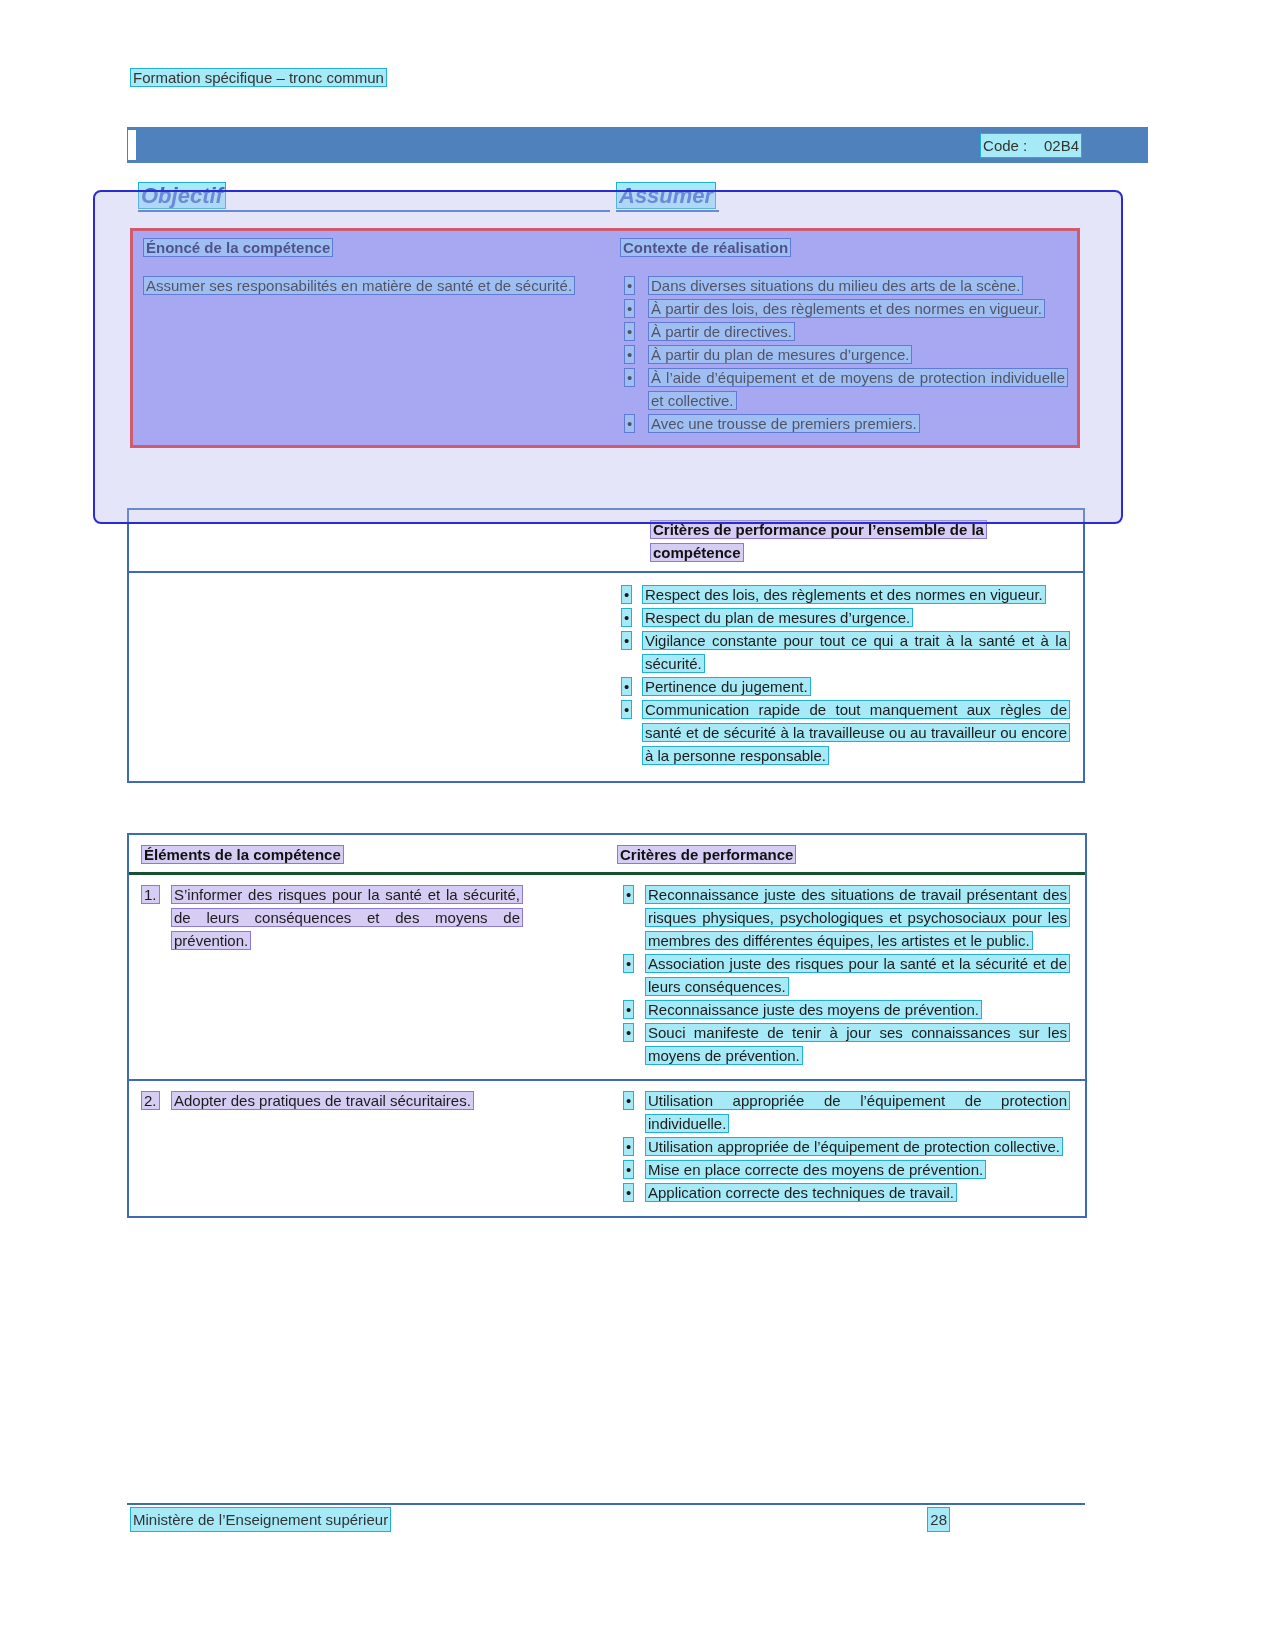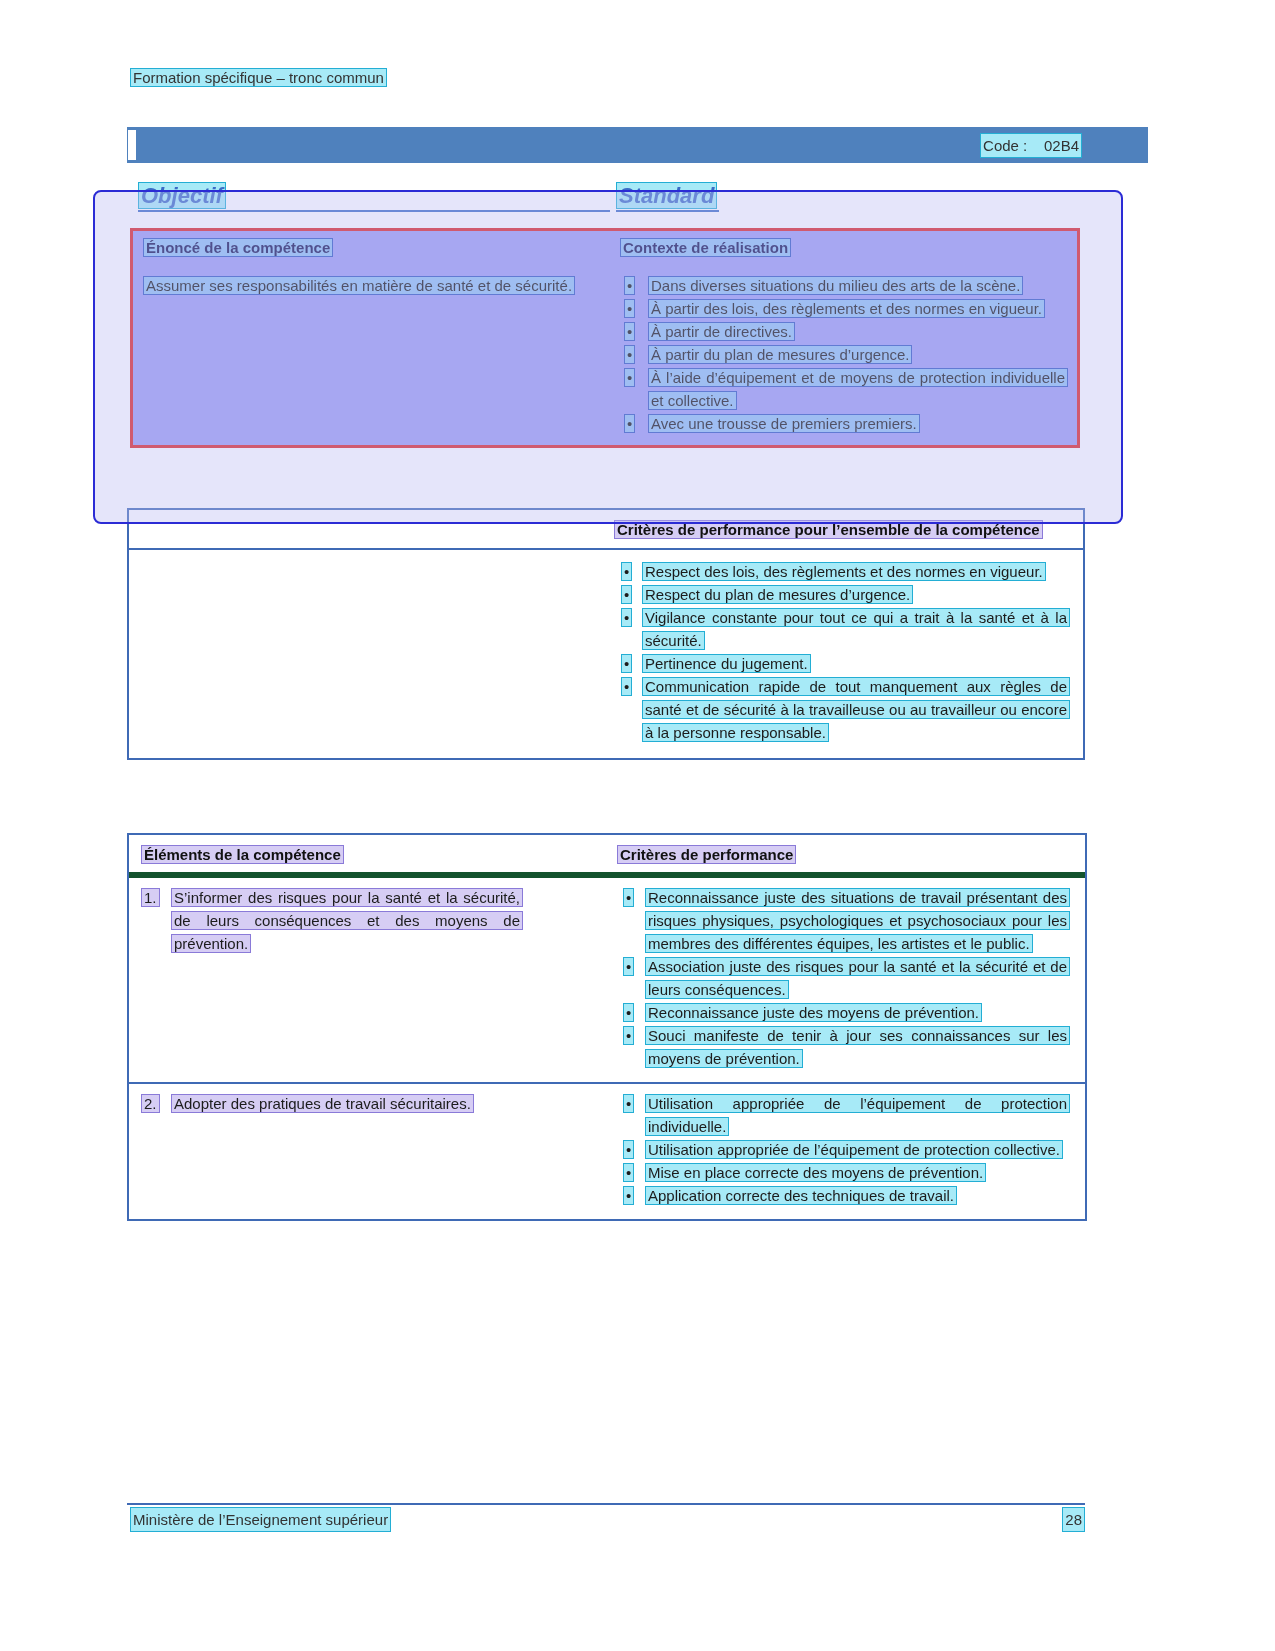--- a/index.html
+++ b/index.html
@@ -47,67 +47,67 @@
 
   .blist { list-style:none; }
   .bullet { display:flex; }
   .dot { flex:0 0 28px; padding-left:4px; }
   .btxt { text-align:justify; }
   .t1 .btxt { flex:0 0 420px; width:420px; }
 
   
   .t2 { position:absolute; left:127px; top:508px; width:958px; background:#ffffff;
         border:2px solid #3f6ab5; z-index:2; }
-  .t2-head { display:flex; border-bottom:2px solid #3f6ab5; padding:8px 0 7px; }
+  .t2-head { display:flex; border-bottom:2px solid #3f6ab5; padding:8px 0 7px;gap:36px; }
   .t2-cl { flex:0 0 485px; }
   .t2-cr { flex:1; padding-right:22px; }
   .t2-head .t2-cr { font-weight:bold; color:#111; }
   .t2-body { display:flex; padding:10px 0 14px; }
   .t2 .dot { padding-left:7px; }
   .t2 .btxt { flex:0 0 428px; width:428px; }
 
   
   .t3 { position:absolute; left:127px; top:833px; width:960px; background:#ffffff;
         border:2px solid #3f6ab5; }
-  .t3-head { display:flex; border-bottom:6px solid #14532d; padding:8px 0 6px;
+  .t3-head { display:flex; border-bottom:3px solid #14532d; padding:8px 0 6px;
              font-weight:bold; color:#111; }
   .t3-cl { flex:0 0 488px; padding-left:12px; }
   .t3-cr { flex:1; }
   .t3-row { display:flex; padding:8px 0 12px; border-bottom:2px solid #3f6ab5; }
   .t3-row.last { border-bottom:none; }
   .elem { display:flex; }
   .num { flex:0 0 30px; }
   .etxt { width:352px; text-align:justify; }
   .t3 .dot { padding-left:6px; }
   .t3 .btxt { flex:0 0 425px; width:425px; }
 
   .footer-rule { position:absolute; left:127px; top:1503px; width:958px;
                  border-top:2px solid #3f6ab5; }
-  .footer { position:absolute; left:130px; top:1507px; width:955px; display:flex;
+  .footer { position:absolute; left:130px; top:1507px; width:820px; display:flex;
             justify-content:space-between; color:#333; }
 </style>
 </head>
 <body>
 
 <div class="page">
 
   <div class="top-label">
     <span class="hl">Formation spécifique – tronc commun</span>
   </div>
 
   <div class="header-bar">
     <div class="notch"></div>
     <span class="code hl">Code :    02B4</span>
   </div>
 
   <div class="col-head obj">
     <span class="hl">Objectif</span>
   </div>
   <div class="col-head std">
-    <span class="hl">Standard</span>
+    <span class="hl">Assumer</span>
   </div>
   <div class="rule r-obj"></div>
   <div class="rule r-std"></div>
 
   <div class="t1">
     <div class="t1-row t1-head">
       <div class="t1-cl">
         <span class="hlb b">Énoncé de la compétence</span>
       </div>
       <div class="t1-cr">

